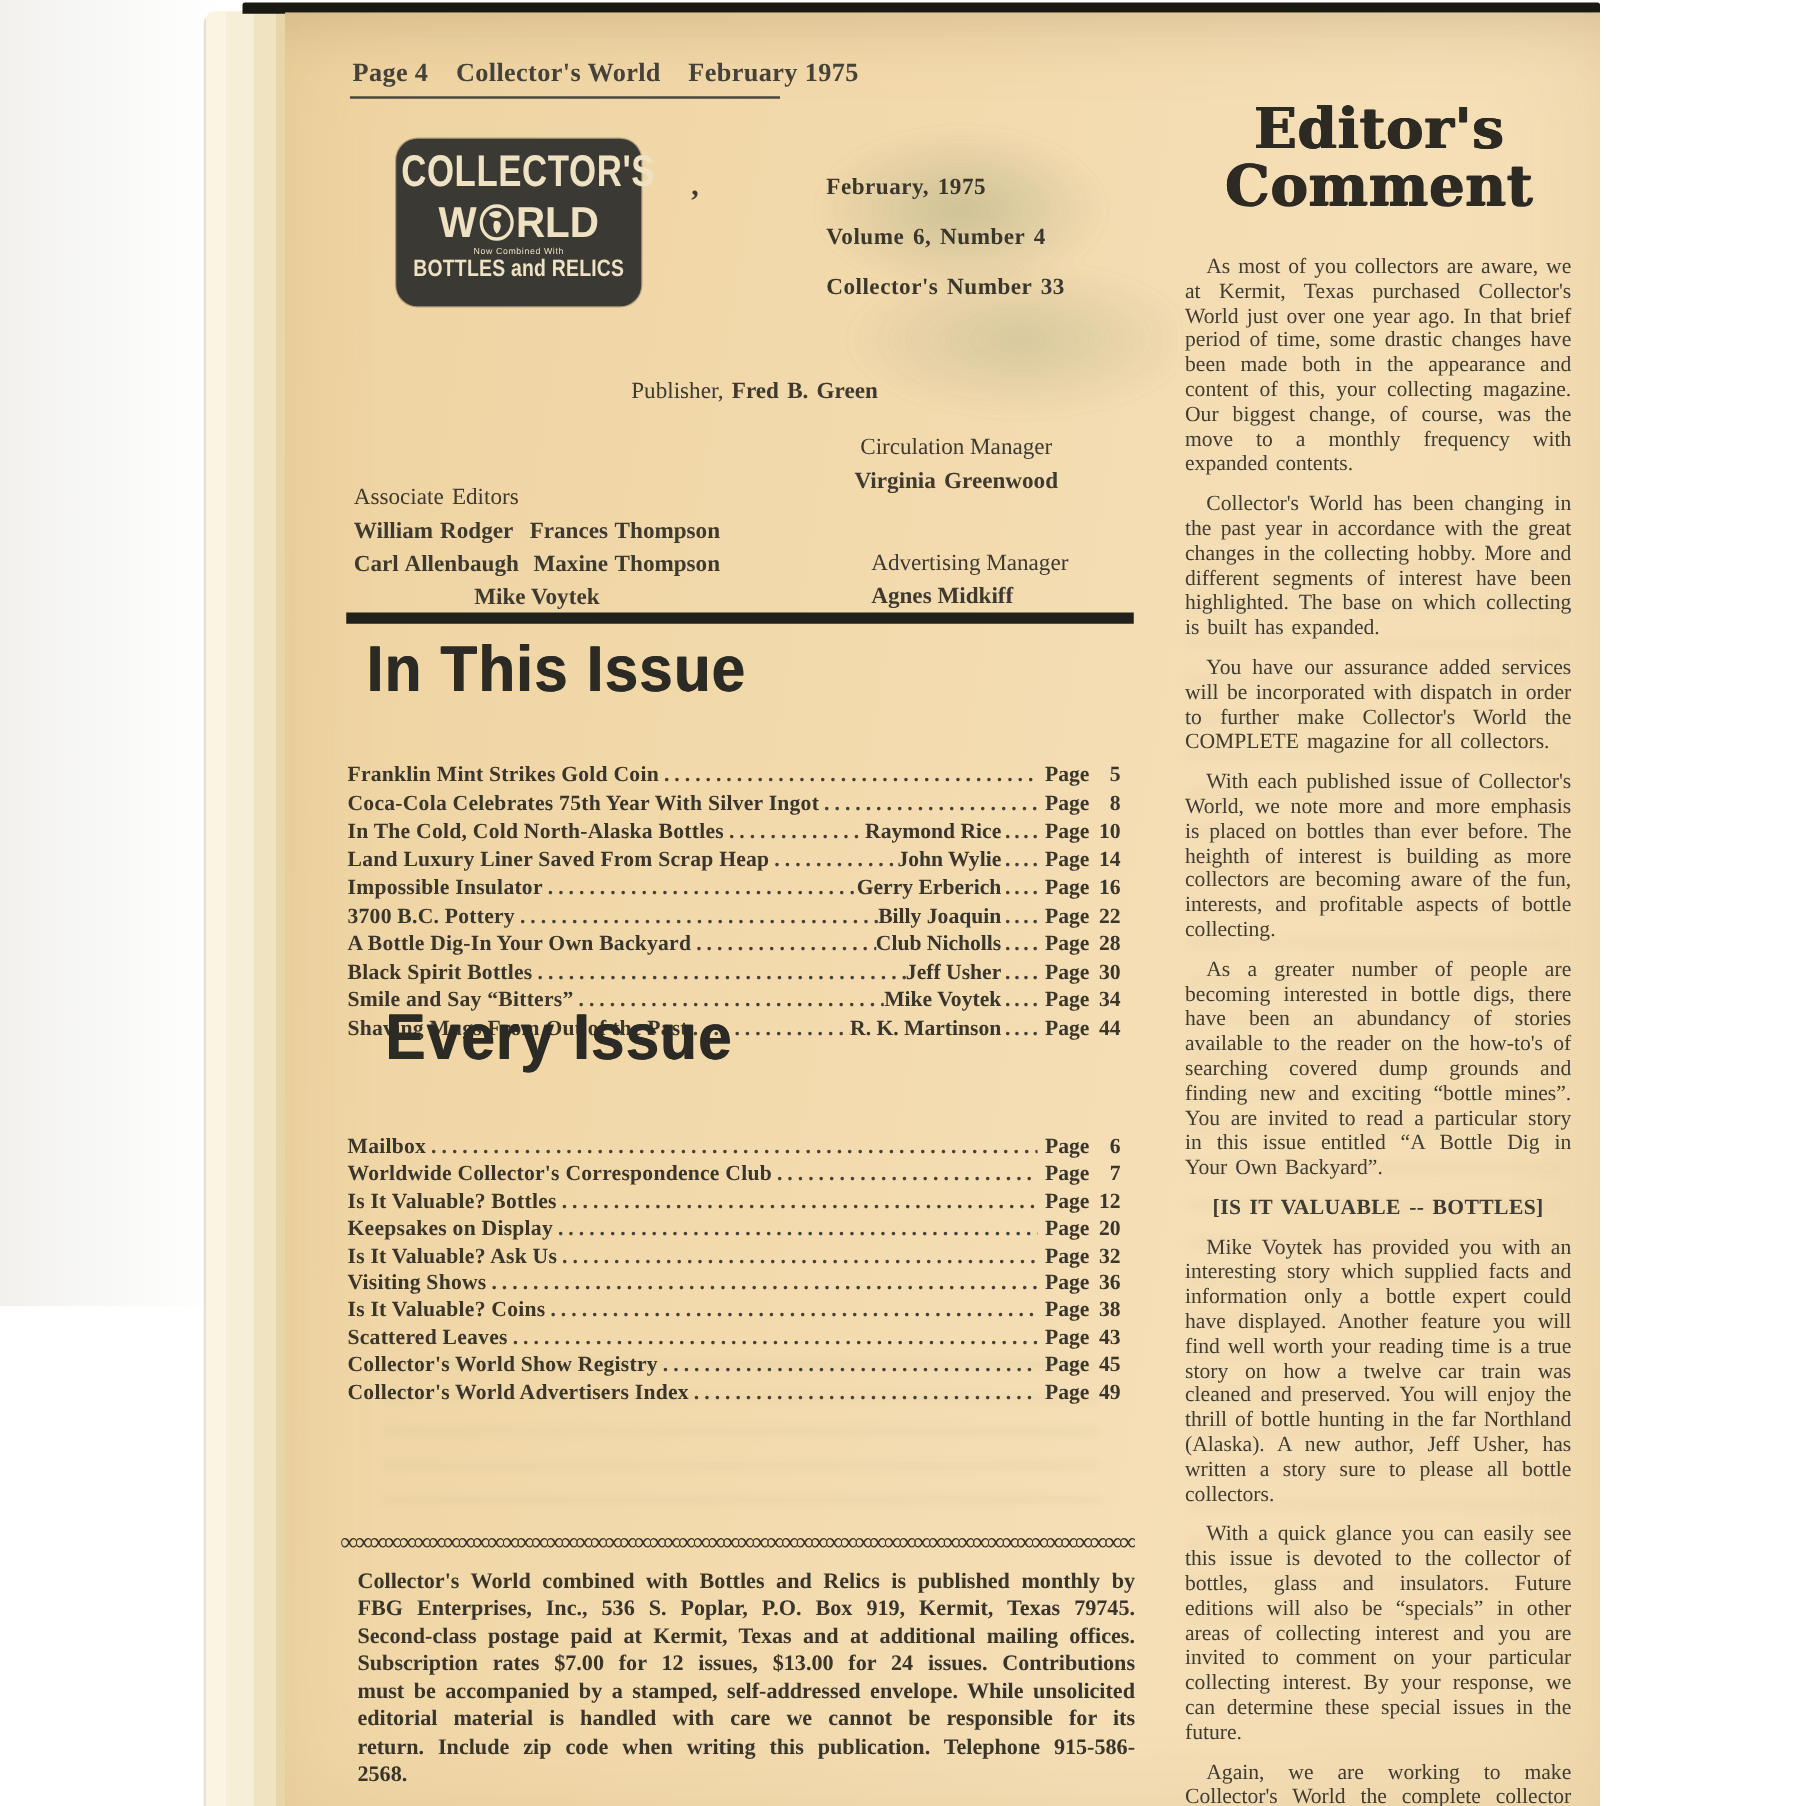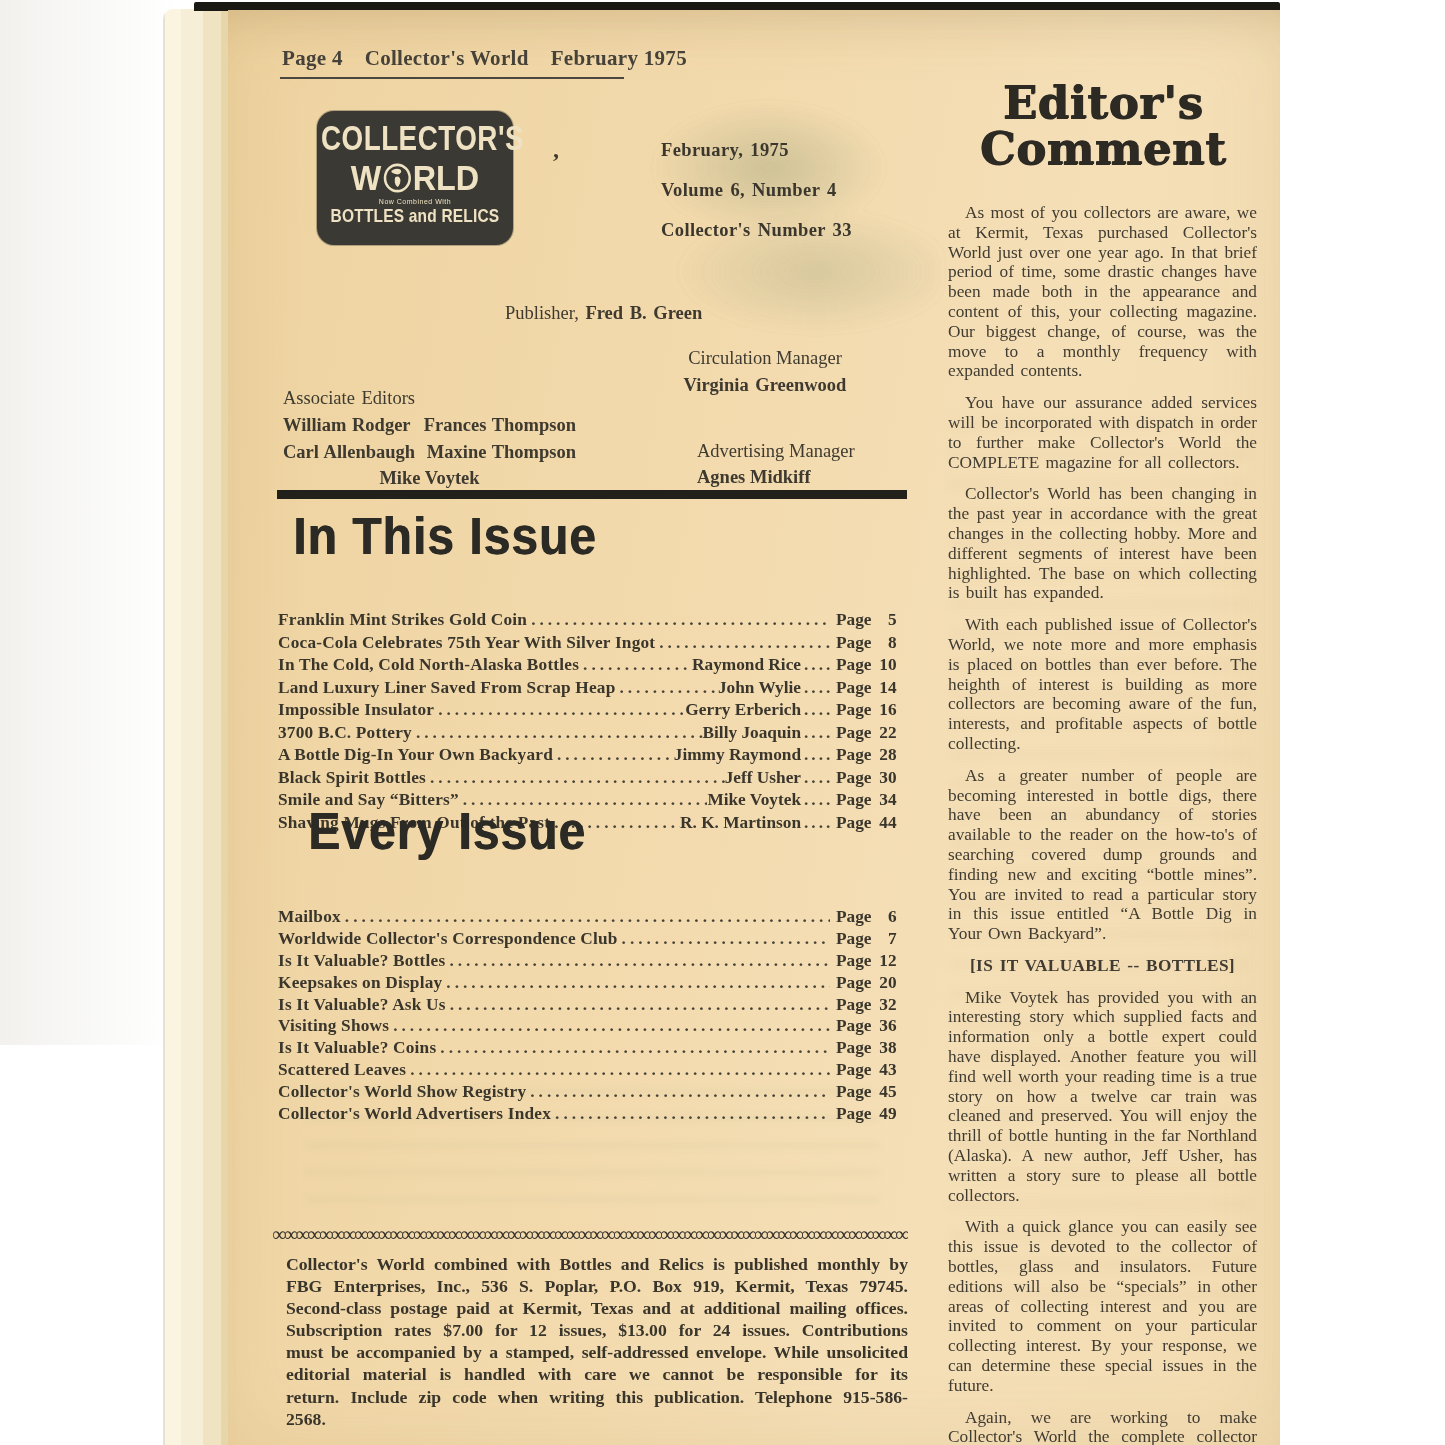--- a/index.html
+++ b/index.html
@@ -225,21 +225,21 @@
     <span class="dots-short">............</span>
     <span class="pg">
           <span class="pgw">Page</span>
           <span class="pgn">22</span>
         </span>
   </div>
 
   <div class="toc-row">
     <span class="toc-title">A Bottle Dig-In Your Own Backyard</span>
     <span class="dots">................................................................................................................................................................</span>
-    <span class="toc-author">Jimmy Raymond</span>
+    <span class="toc-author">Club Nicholls</span>
     <span class="dots-short">............</span>
     <span class="pg">
           <span class="pgw">Page</span>
           <span class="pgn">28</span>
         </span>
   </div>
 
   <div class="toc-row">
     <span class="toc-title">Black Spirit Bottles</span>
     <span class="dots">................................................................................................................................................................</span>
@@ -379,22 +379,22 @@
 
   <div class="chain">∞∞∞∞∞∞∞∞∞∞∞∞∞∞∞∞∞∞∞∞∞∞∞∞∞∞∞∞∞∞∞∞∞∞∞∞∞∞∞∞∞∞∞∞∞∞∞∞∞∞∞∞∞∞</div>
   <div class="colophon">Collector's World combined with Bottles and Relics is published monthly by FBG Enterprises, Inc., 536 S. Poplar, P.O. Box 919, Kermit, Texas 79745. Second-class postage paid at Kermit, Texas and at additional mailing offices. Subscription rates $7.00 for 12 issues, $13.00 for 24 issues. Contributions must be accompanied by a stamped, self-addressed envelope. While unsolicited editorial material is handled with care we cannot be responsible for its return. Include zip code when writing this publication. Telephone 915-586-2568.</div>
 
   <div class="ed-title">
     <div>Editor's</div>
     <div>Comment</div>
   </div>
   <div class="ed-body" id="ed-body">
       <p>As most of you collectors are aware, we at Kermit, Texas purchased Collector's World just over one year ago. In that brief period of time, some drastic changes have been made both in the appearance and content of this, your collecting magazine. Our biggest change, of course, was the move to a monthly frequency with expanded contents.</p>
+      <p>Collector's World has been changing in the past year in accordance with the great changes in the collecting hobby. More and different segments of interest have been highlighted. The base on which collecting is built has expanded.</p>
       <p>You have our assurance added services will be incorporated with dispatch in order to further make Collector's World the COMPLETE magazine for all collectors.</p>
-      <p>Collector's World has been changing in the past year in accordance with the great changes in the collecting hobby. More and different segments of interest have been highlighted. The base on which collecting is built has expanded.</p>
       <p>With each published issue of Collector's World, we note more and more emphasis is placed on bottles than ever before. The heighth of interest is building as more collectors are becoming aware of the fun, interests, and profitable aspects of bottle collecting.</p>
       <p>As a greater number of people are becoming interested in bottle digs, there have been an abundancy of stories available to the reader on the how-to's of searching covered dump grounds and finding new and exciting “bottle mines”. You are invited to read a particular story in this issue entitled “A Bottle Dig in Your Own Backyard”.</p>
       <div class="ed-sub">[IS IT VALUABLE -- BOTTLES]</div>
       <p>Mike Voytek has provided you with an interesting story which supplied facts and information only a bottle expert could have displayed. Another feature you will find well worth your reading time is a true story on how a twelve car train was cleaned and preserved. You will enjoy the thrill of bottle hunting in the far Northland (Alaska). A new author, Jeff Usher, has written a story sure to please all bottle collectors.</p>
       <p>With a quick glance you can easily see this issue is devoted to the collector of bottles, glass and insulators. Future editions will also be “specials” in other areas of collecting interest and you are invited to comment on your particular collecting interest. By your response, we can determine these special issues in the future.</p>
       <p>Again, we are working to make Collector's World the complete collector magazine and with your help and assistance, we can obtain this goal.</p>
     </div>
 </div>
 
 </body></html>

